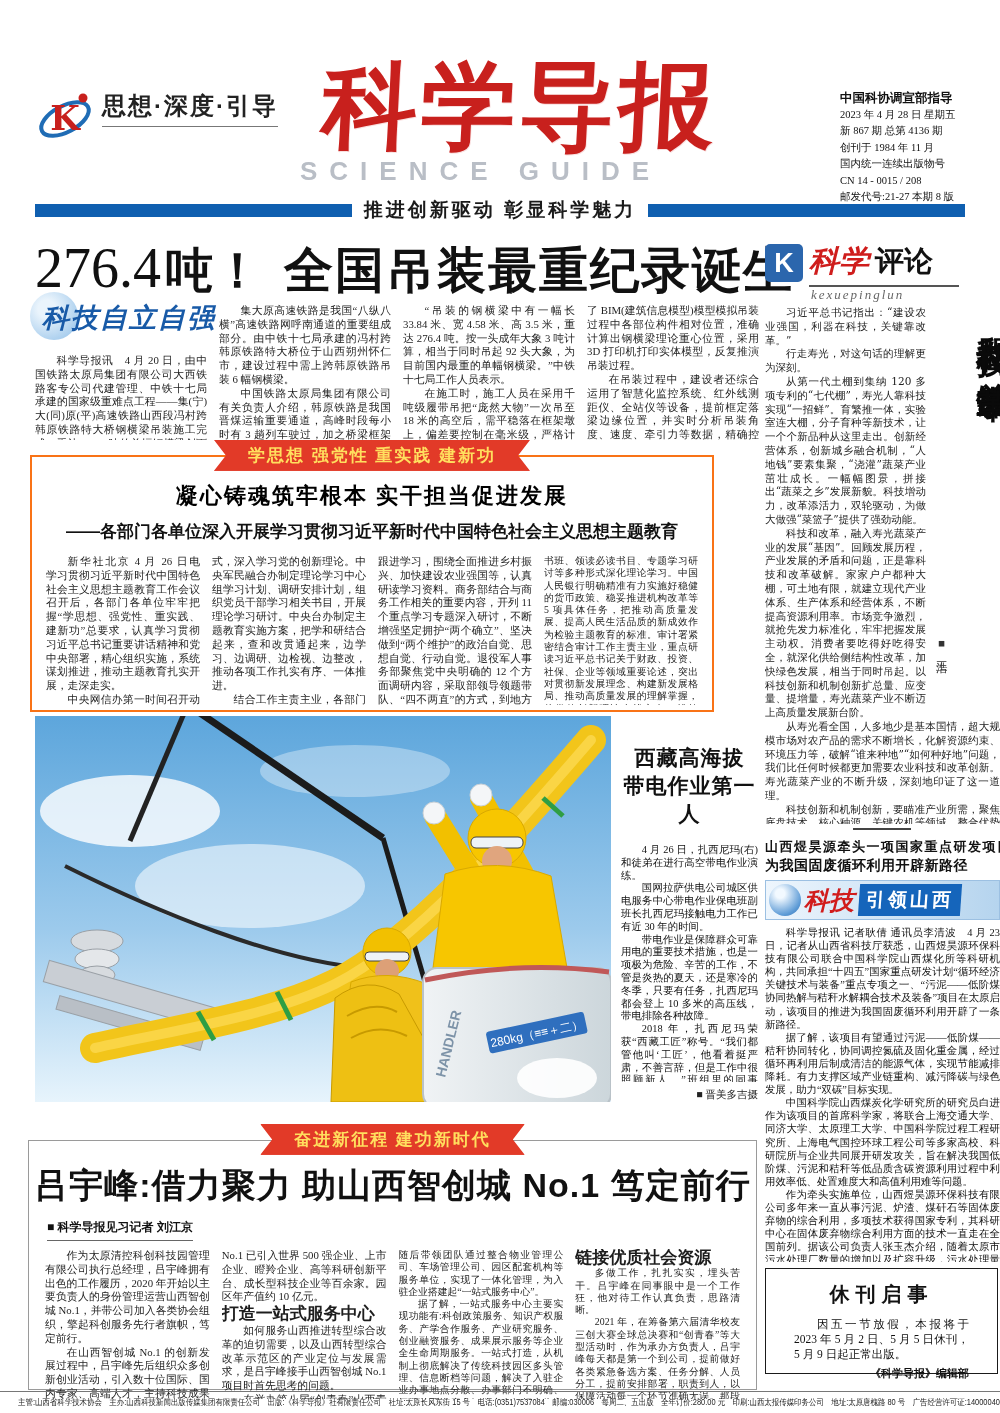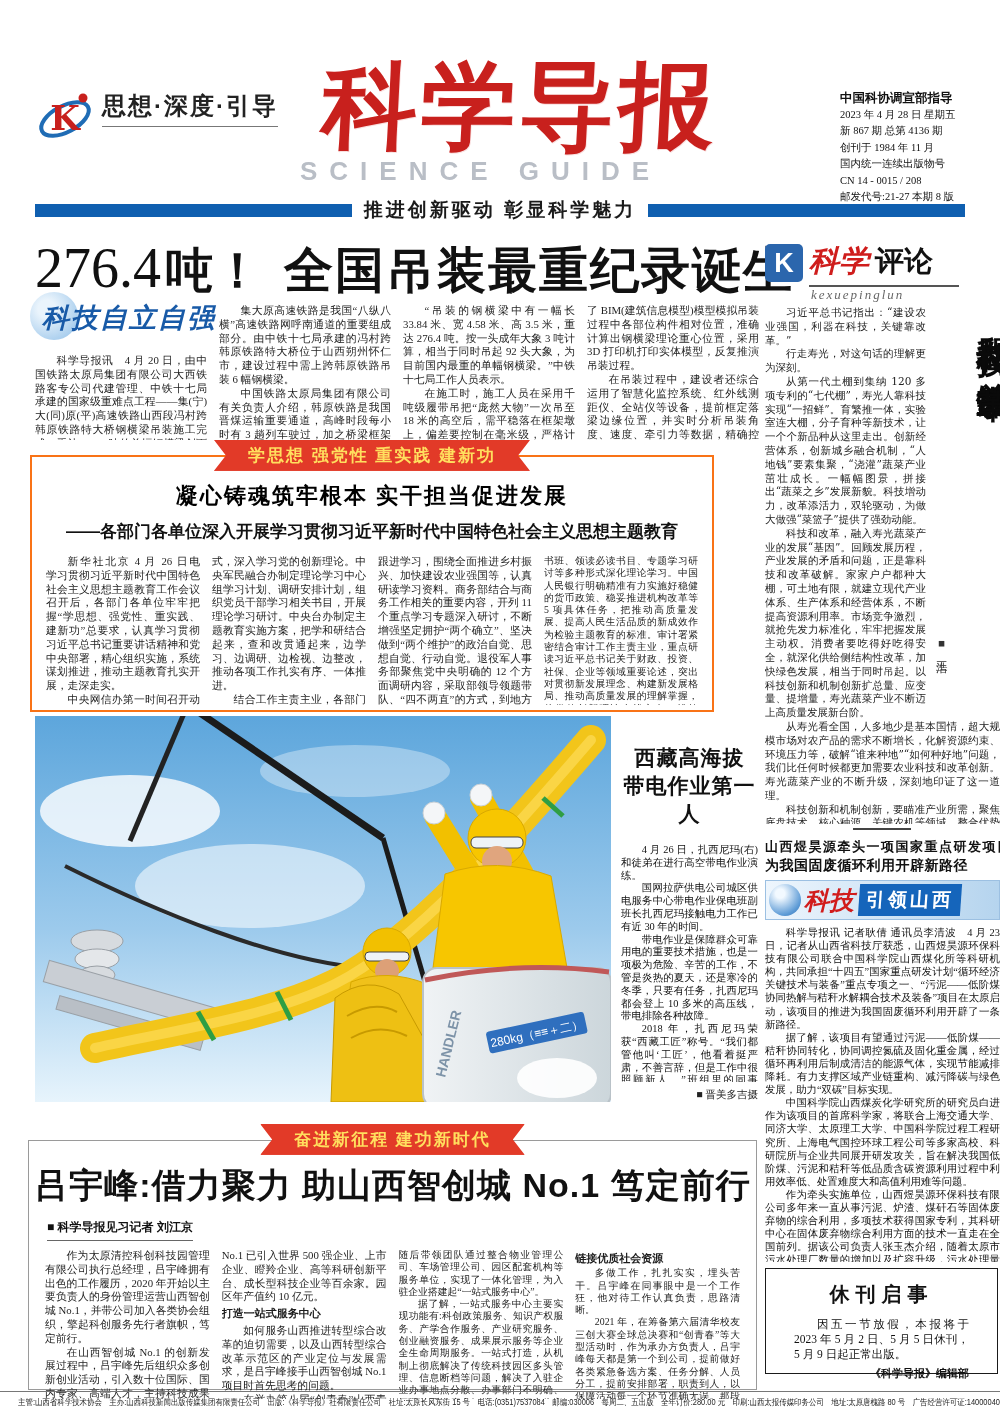--- a/index.html
+++ b/index.html
@@ -43,21 +43,21 @@
   .lead-badge::before { content:""; position:absolute; left:-12px; top:-8px; width:48px; height:48px;
                 border-radius:50%; background:radial-gradient(circle at 35% 35%, #eaf4fc 20%, #8cbde7);
                 z-index:-1; }
 
   .cols { display:flex; gap:12px; }
   .col { flex:1; font-family:"Liberation Serif", serif; font-size:10.8px; line-height:13.8px;
          text-align:justify; color:#1d1d1d; overflow:hidden; }
   .col p { text-indent:2em; }
   .col p.cont { text-indent:0; }
   .col p.subhead { text-indent:0; font-family:"Liberation Sans", sans-serif; font-weight:900;
-                   font-size:11px; margin:3px 0; }
+                   font-size:17px; margin:3px 0; }
   .col.tight { font-size:9.8px; line-height:12.3px; }
 
   .lead-cols { position:absolute; left:35px; top:304px; width:724px; height:136px; }
   .lead-cols .col.first { padding-top:50px; }
 
   
   .ribbon { position:absolute; left:50%; transform:translate(-50%,-55%); background:#e23a28;
             color:#ffdf5e; font-weight:900; font-size:17px; letter-spacing:2px;
             padding:4px 34px; white-space:nowrap; z-index:3;
             clip-path:polygon(0 0,100% 0,calc(100% - 12px) 50%,100% 100%,0 100%,12px 50%); }

